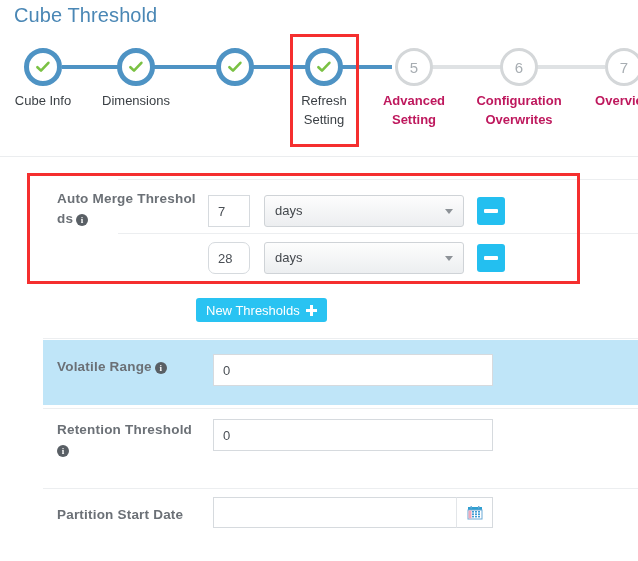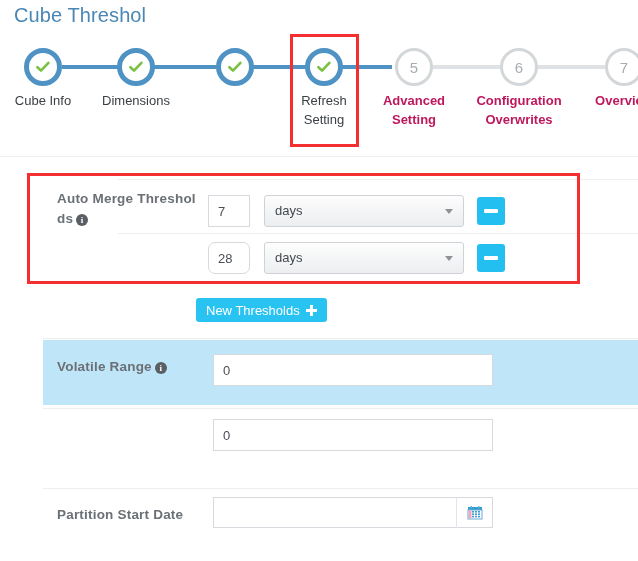--- a/index.html
+++ b/index.html
@@ -254,21 +254,21 @@
     position: absolute;
     border: 3px solid #f52f2f;
     box-sizing: border-box;
     pointer-events: none;
     z-index: 30;
   }
 </style>
 </head>
 <body>
 
-<div id="page-title">Cube Threshol</div>
+<div id="page-title">Cube Threshold</div>
 
 <div id="stepper">
 
   <div class="connector done" style="left:62px;  width:70px;"></div>
   <div class="connector done" style="left:152px; width:70px;"></div>
   <div class="connector done" style="left:252px; width:70px;"></div>
   <div class="connector done" style="left:342px; width:50px;"></div>
   <div class="connector todo" style="left:432px; width:70px;"></div>
   <div class="connector todo" style="left:537px; width:68px;"></div>
 
@@ -379,20 +379,24 @@
 
 <div id="volatile-band"></div>
 <div class="form-row" style="top:340px; height:62px;">
   <div class="form-label" style="left:57px; top:17px;">
     <span>Volatile Range</span><span class="info-icon">i</span>
   </div>
   <input class="txt-input" style="left: 213px; top: 14px; width: 280px; height: 32px;" type="text" value="0">
 </div>
 
 <div class="form-row" style="top:410px; height:78px;">
+  <div class="form-label" style="left:57px; top:10px; width:150px;">
+    <span>Retention Threshold</span><br>
+    <span class="info-icon" style="margin-left:0;">i</span>
+  </div>
   <input class="txt-input" style="left: 213px; top: 9px; width: 280px; height: 32px;" type="text" value="0">
 </div>
 
 <div class="form-row" style="top:490px; height:55px;">
   <div class="form-label" style="left:57px; top:15px;">Partition Start Date</div>
   <input class="txt-input" style="left: 213px; top: 7px; width: 244px; height: 31px;" type="text" value="">
 </div>
 <button id="cal-btn">
   <span>
     <svg width="16" height="16" viewBox="0 0 16 16">

